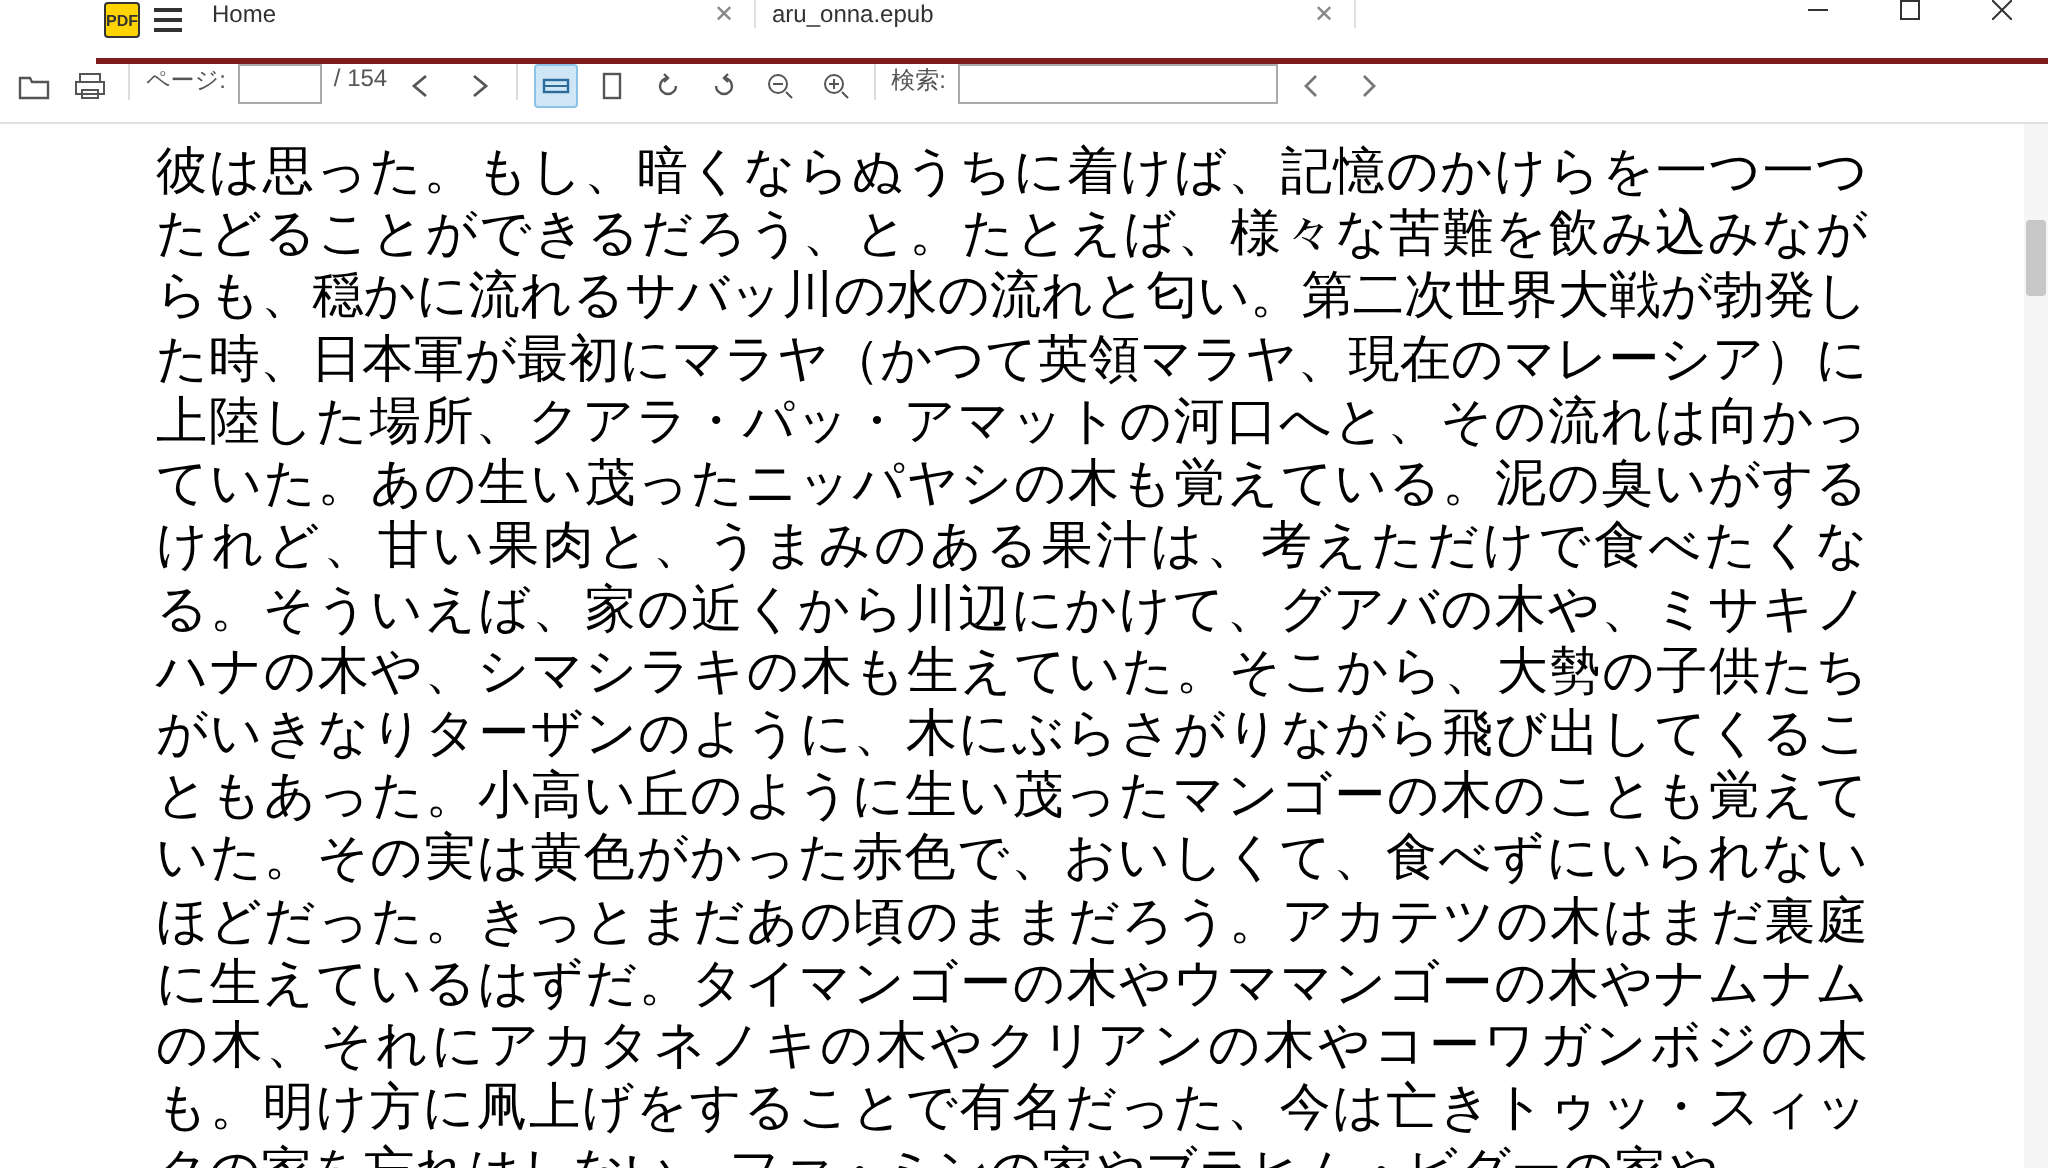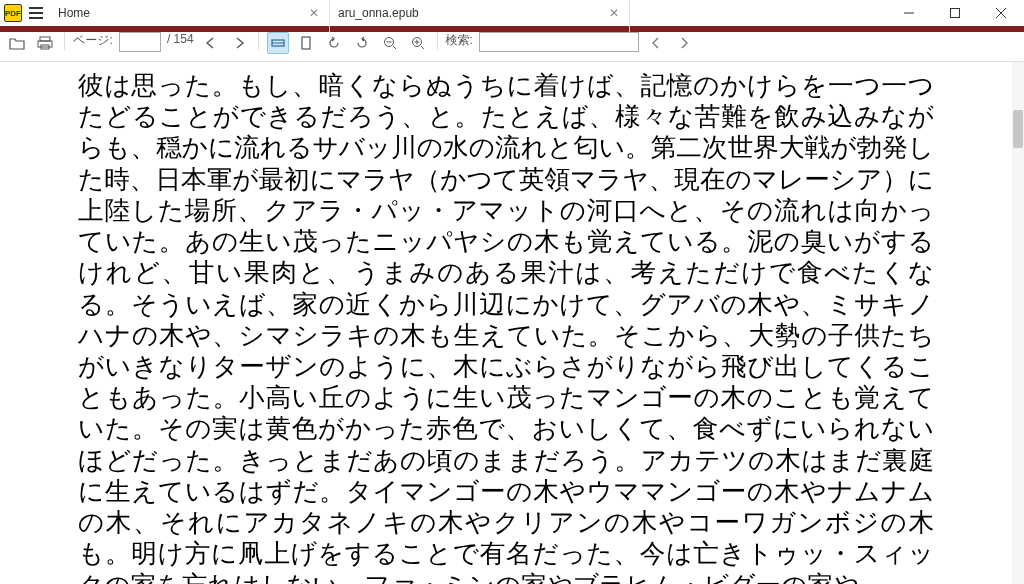--- a/index.html
+++ b/index.html
@@ -1,22 +1,22 @@
 <!DOCTYPE html>
 <html><head>
 <meta charset="utf-8">
 <style>
   * { margin: 0; padding: 0; box-sizing: border-box; }
   html, body { width: 1024px; height: 584px; overflow: hidden; font-family: "Segoe UI", "Meiryo", sans-serif; background: #fff; }
-  .titlebar { height: 32px; display: flex; align-items: center; border-bottom: 6px solid #7f1d1d; background: #fff; }
+  .titlebar { height: 32px; display: flex; align-items: flex-start; border-bottom: 3px solid #7f1d1d; background: #fff; margin-left: 48px; }
   .titlebar-left { display: flex; align-items: center; padding: 0 4px; gap: 4px; }
   .app-icon { width: 18px; height: 18px; background: #ffd400; border: 1px solid #333; border-radius: 2px; display: flex; align-items: center; justify-content: center; font-size: 8px; font-weight: bold; color: #333; }
   .menu-icon { width: 20px; height: 20px; display: flex; align-items: center; justify-content: center; cursor: pointer; }
   .tabs { flex: 1; display: flex; align-items: stretch; }
-  .tab { display: flex; align-items: center; padding: 12px 8px; font-size: 12px; color: #333; border-right: 1px solid #e0e0e0; min-width: 140px; max-width: 300px; cursor: pointer; }
+  .tab { display: flex; align-items: center; padding: 0 8px; font-size: 12px; color: #333; border-right: 1px solid #e0e0e0; min-width: 140px; max-width: 300px; cursor: pointer; }
   .tab-label { flex: 1; white-space: nowrap; overflow: hidden; text-overflow: ellipsis; }
   .tab-close { width: 14px; height: 14px; display: flex; align-items: center; justify-content: center; color: #888; font-size: 12px; margin-left: 6px; }
   .window-controls { display: flex; }
   .win-btn { width: 46px; display: flex; align-items: center; justify-content: center; color: #333; cursor: pointer; }
   .win-btn svg { width: 10px; height: 10px; }
 
   .toolbar { height: 30px; display: flex; padding: 0 6px; gap: 6px; font-size: 12px; color: #333; border-bottom: 1px solid #e0e0e0; background: #fff; }
   .tb-btn { width: 22px; height: 22px; display: flex; align-items: center; justify-content: center; cursor: pointer; color: #555; border-radius: 2px; }
   .tb-btn.active { background: #cfe6f7; border: 1px solid #8cc3e8; }
   .tb-sep { width: 1px; height: 18px; background: #ddd; margin: 0 2px; }

